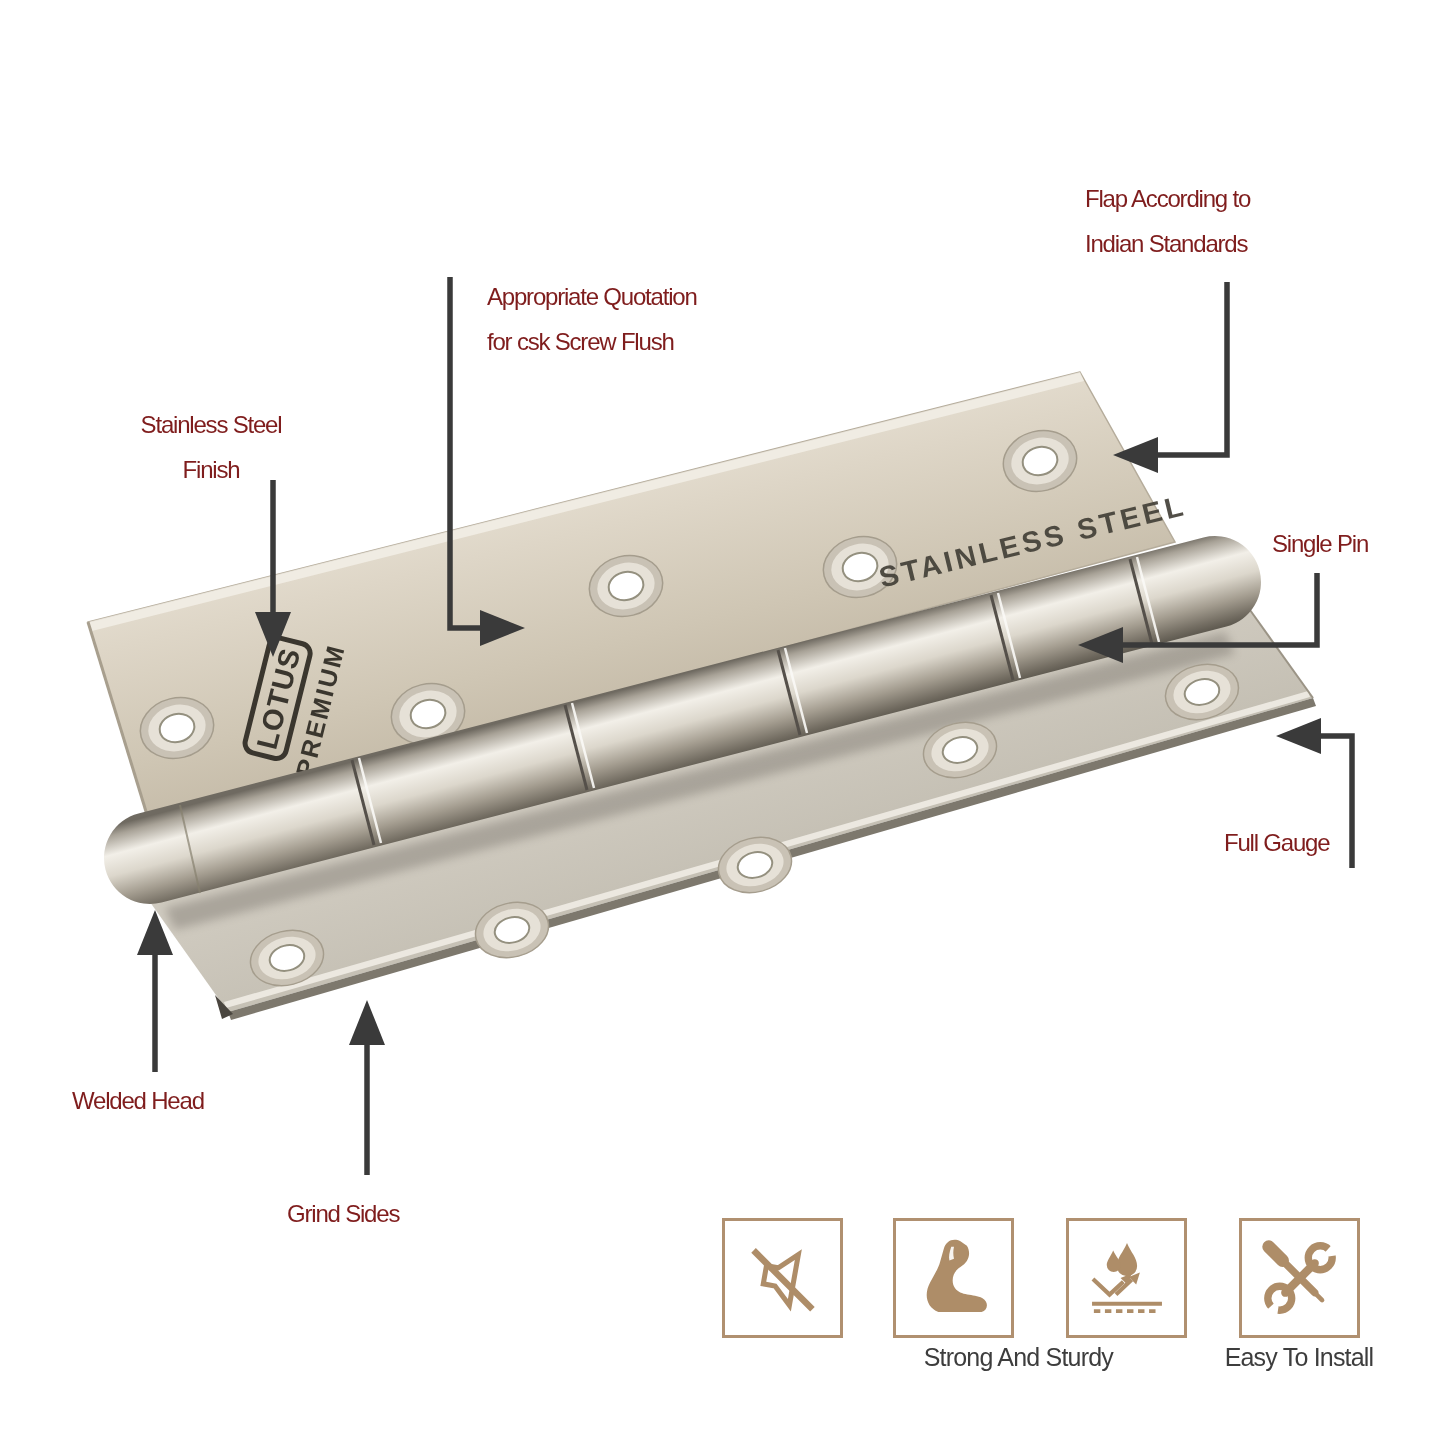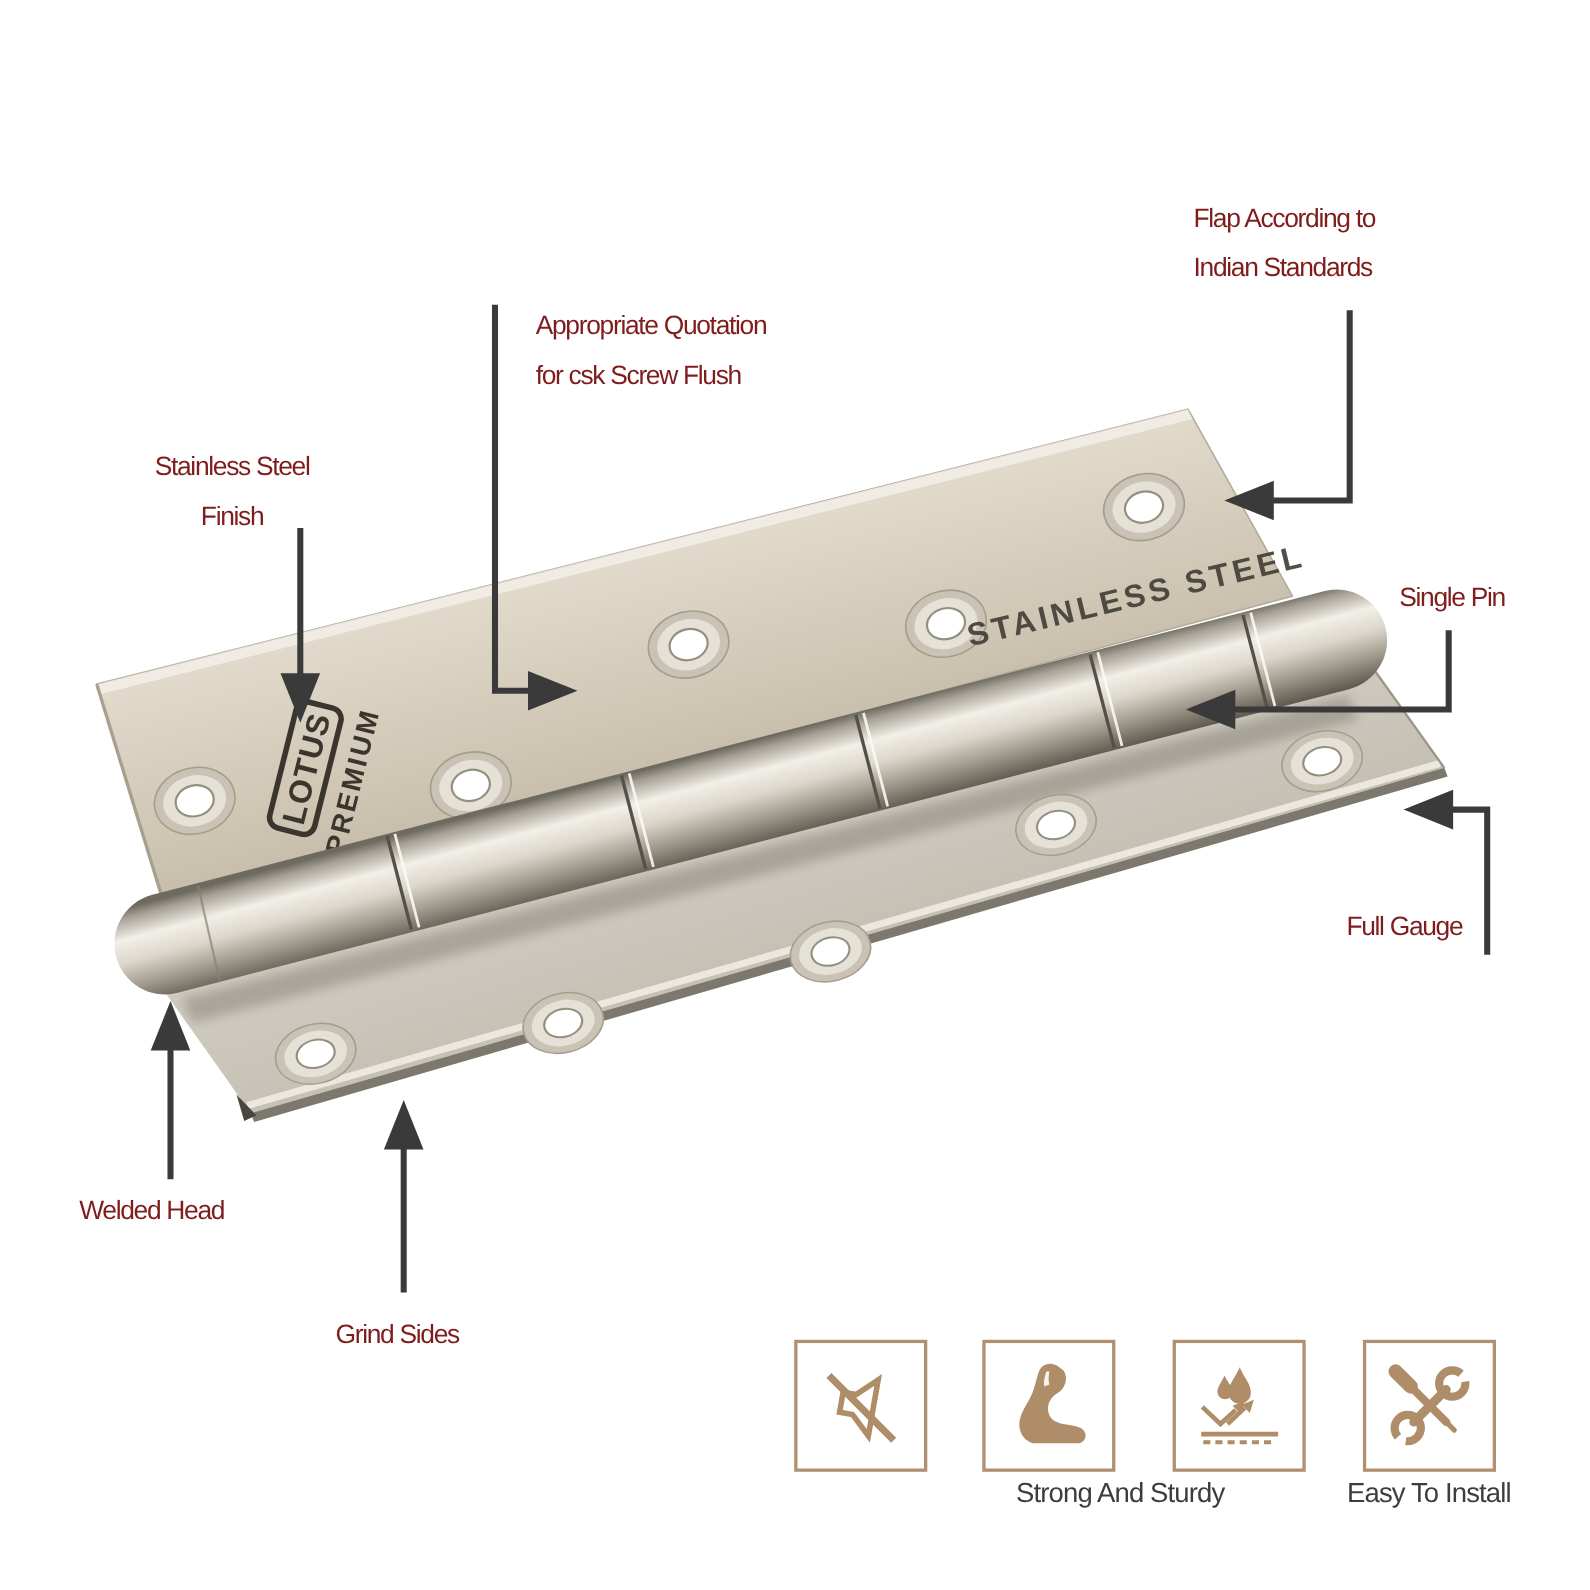--- a/index.html
+++ b/index.html
@@ -161,21 +161,21 @@
 
   <div class="callout" style="left:1085px;top:176px;">Flap According to
 Indian Standards</div>
   <div class="callout" style="left:471px;top:274px;margin-left:16px;">Appropriate Quotation
 for csk Screw Flush</div>
   <div class="callout center" style="left:58px;top:402px;width:306px;">Stainless Steel
 Finish</div>
   <div class="callout" style="left:1272px;top:521px;">Single Pin</div>
   <div class="callout" style="left:1224px;top:820px;">Full Gauge</div>
   <div class="callout" style="left:72px;top:1078px;">Welded Head</div>
-  <div class="callout" style="left:305px;top:1191px;">Grind Sides</div>
+  <div class="callout" style="left:287px;top:1191px;">Grind Sides</div>
 
   <div class="tile" style="left:722px;">
     <svg width="92" height="92" viewBox="0 0 100 100">
       <g transform="rotate(10 50 50)" stroke="#ae8d68" fill="none">
         <path d="M30,40 L43,40 L62,22 L62,78 L43,60 L30,60 Z" stroke-width="5.5"></path>
       </g>
       <line x1="18" y1="20" x2="82" y2="84" stroke="#ae8d68" stroke-width="7"></line>
     </svg>
   </div>
   <div class="tile" style="left:893px;">

